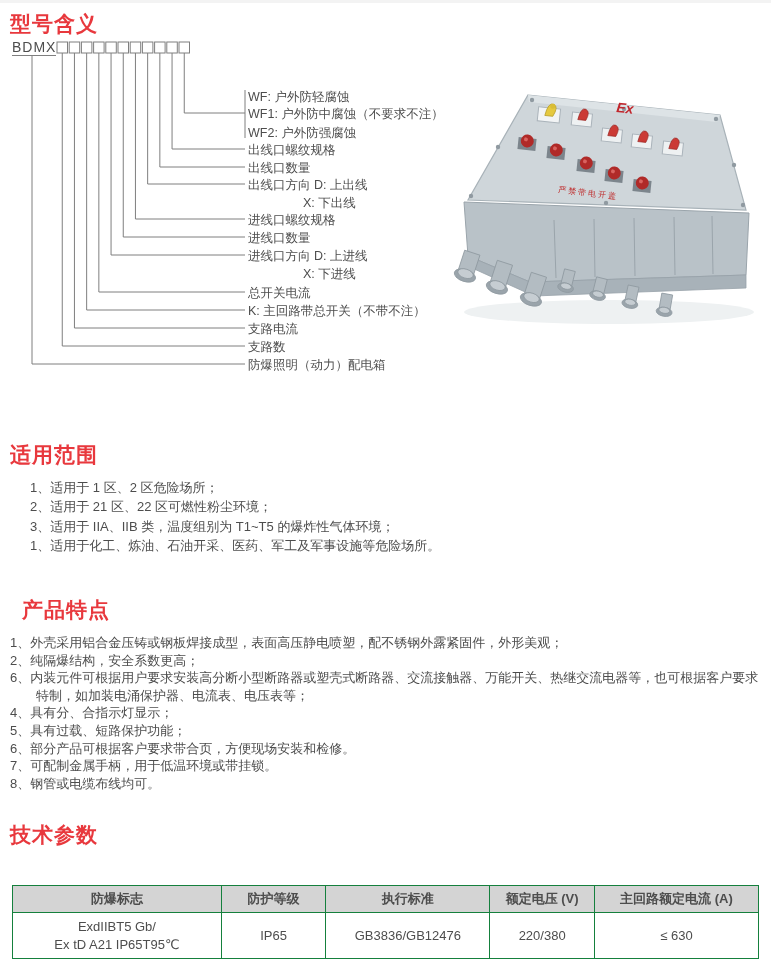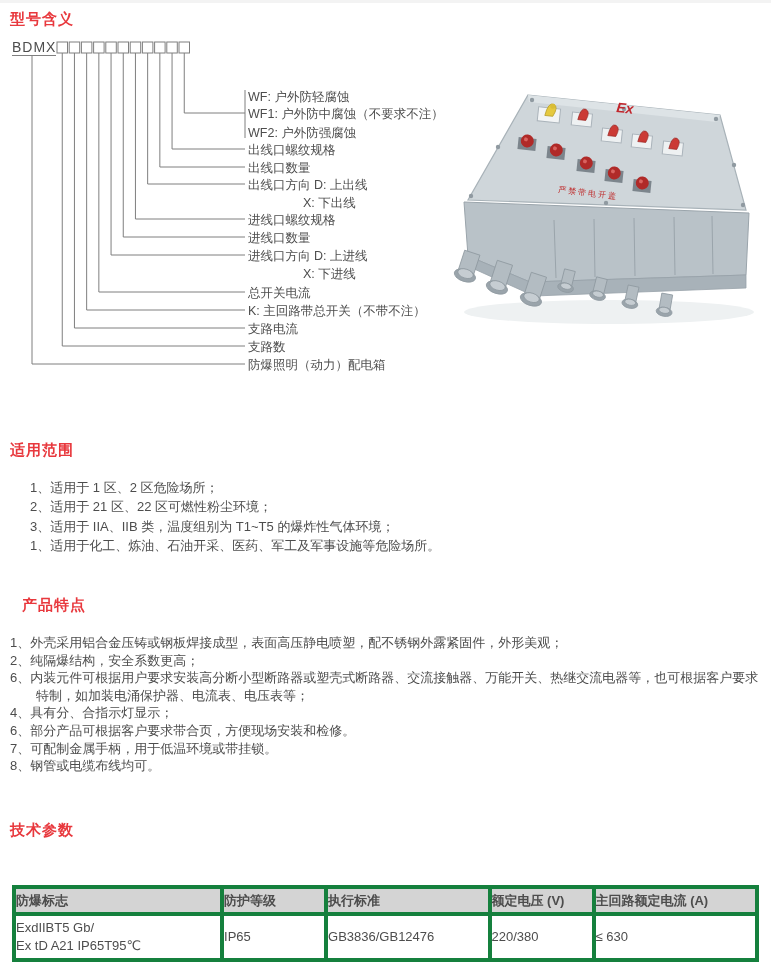--- a/index.html
+++ b/index.html
@@ -5,21 +5,21 @@
   * { box-sizing: border-box; margin: 0; padding: 0; }
   html, body { background: #ffffff; }
   body {
     width: 771px; height: 968px; position: relative; overflow: hidden;
     font-family: "Liberation Sans", "DejaVu Sans", sans-serif;
     color: #4d4d4d;
   }
   .topstrip { position: absolute; left: 0; top: 0; width: 771px; height: 3px; background: #f3f3f3; }
   .sec-title {
     position: absolute; left: 10px;
-    font-size: 15px; font-weight: bold; color: #e8383d; letter-spacing: 1px;
+    font-size: 21px; font-weight: bold; color: #e8383d; letter-spacing: 1px;
   }
   #title-model    { top: 10px; }
   #title-scope    { top: 441px; }
   #title-features { top: 596px; margin-left: 12px; }
   #title-params   { top: 821px; }
 
   #model-diagram { position: absolute; left: 8px; top: 36px; }
   #model-diagram text { fill: #4d4d4d; font-size: 12.5px; font-family: "Liberation Sans", "DejaVu Sans", sans-serif; }
   #model-diagram .prefix { font-size: 14px; letter-spacing: 1px; }
   #model-diagram path, #model-diagram line { stroke: #7f7f7f; stroke-width: 1; fill: none; }
@@ -30,21 +30,21 @@
   .textlist { position: absolute; left: 10px; width: 752px; font-size: 13px; }
   #scope-list    { top: 478px; line-height: 19.4px; margin-left: 20px; }
   #features-list { top: 634px; line-height: 17.6px; }
   .textlist .li { padding-left: 26px; text-indent: -26px; }
 
   #params-table {
     position: absolute; left: 12px; top: 885px; width: 747px;
     border-collapse: collapse; table-layout: fixed; font-size: 13px; color: #4d4d4d;
   }
   #params-table th, #params-table td {
-    border: 4px solid #15803d; text-align: left; vertical-align: middle;
+    border: 1px solid #15803d; text-align: center; vertical-align: middle;
   }
   #params-table th { background: #d4d4d4; height: 27px; font-weight: bold; }
   #params-table td { background: #ffffff; height: 46px; line-height: 18px; }
   .c1 { width: 28%; } .c2 { width: 14%; } .c3 { width: 22%; } .c4 { width: 14%; } .c5 { width: 22%; }
 </style>
 </head>
 <body>
 
 <div class="topstrip"></div>
 
@@ -236,20 +236,21 @@
   <div class="li">3、适用于 IIA、IIB 类，温度组别为 T1~T5 的爆炸性气体环境；</div>
   <div class="li">1、适用于化工、炼油、石油开采、医药、军工及军事设施等危险场所。</div>
 </div>
 
 <h2 class="sec-title" id="title-features">产品特点</h2>
 <div class="textlist" id="features-list">
   <div class="li">1、外壳采用铝合金压铸或钢板焊接成型，表面高压静电喷塑，配不锈钢外露紧固件，外形美观；</div>
   <div class="li">2、纯隔爆结构，安全系数更高；</div>
   <div class="li">6、内装元件可根据用户要求安装高分断小型断路器或塑壳式断路器、交流接触器、万能开关、热继交流电器等，也可根据客户要求特制，如加装电涌保护器、电流表、电压表等；</div>
   <div class="li">4、具有分、合指示灯显示；</div>
+  <div class="li">5、具有过载、短路保护功能；</div>
   <div class="li">6、部分产品可根据客户要求带合页，方便现场安装和检修。</div>
   <div class="li">7、可配制金属手柄，用于低温环境或带挂锁。</div>
   <div class="li">8、钢管或电缆布线均可。</div>
 </div>
 
 <h2 class="sec-title" id="title-params">技术参数</h2>
 <table id="params-table">
   <colgroup>
       <col class="c1">
       <col class="c2">

